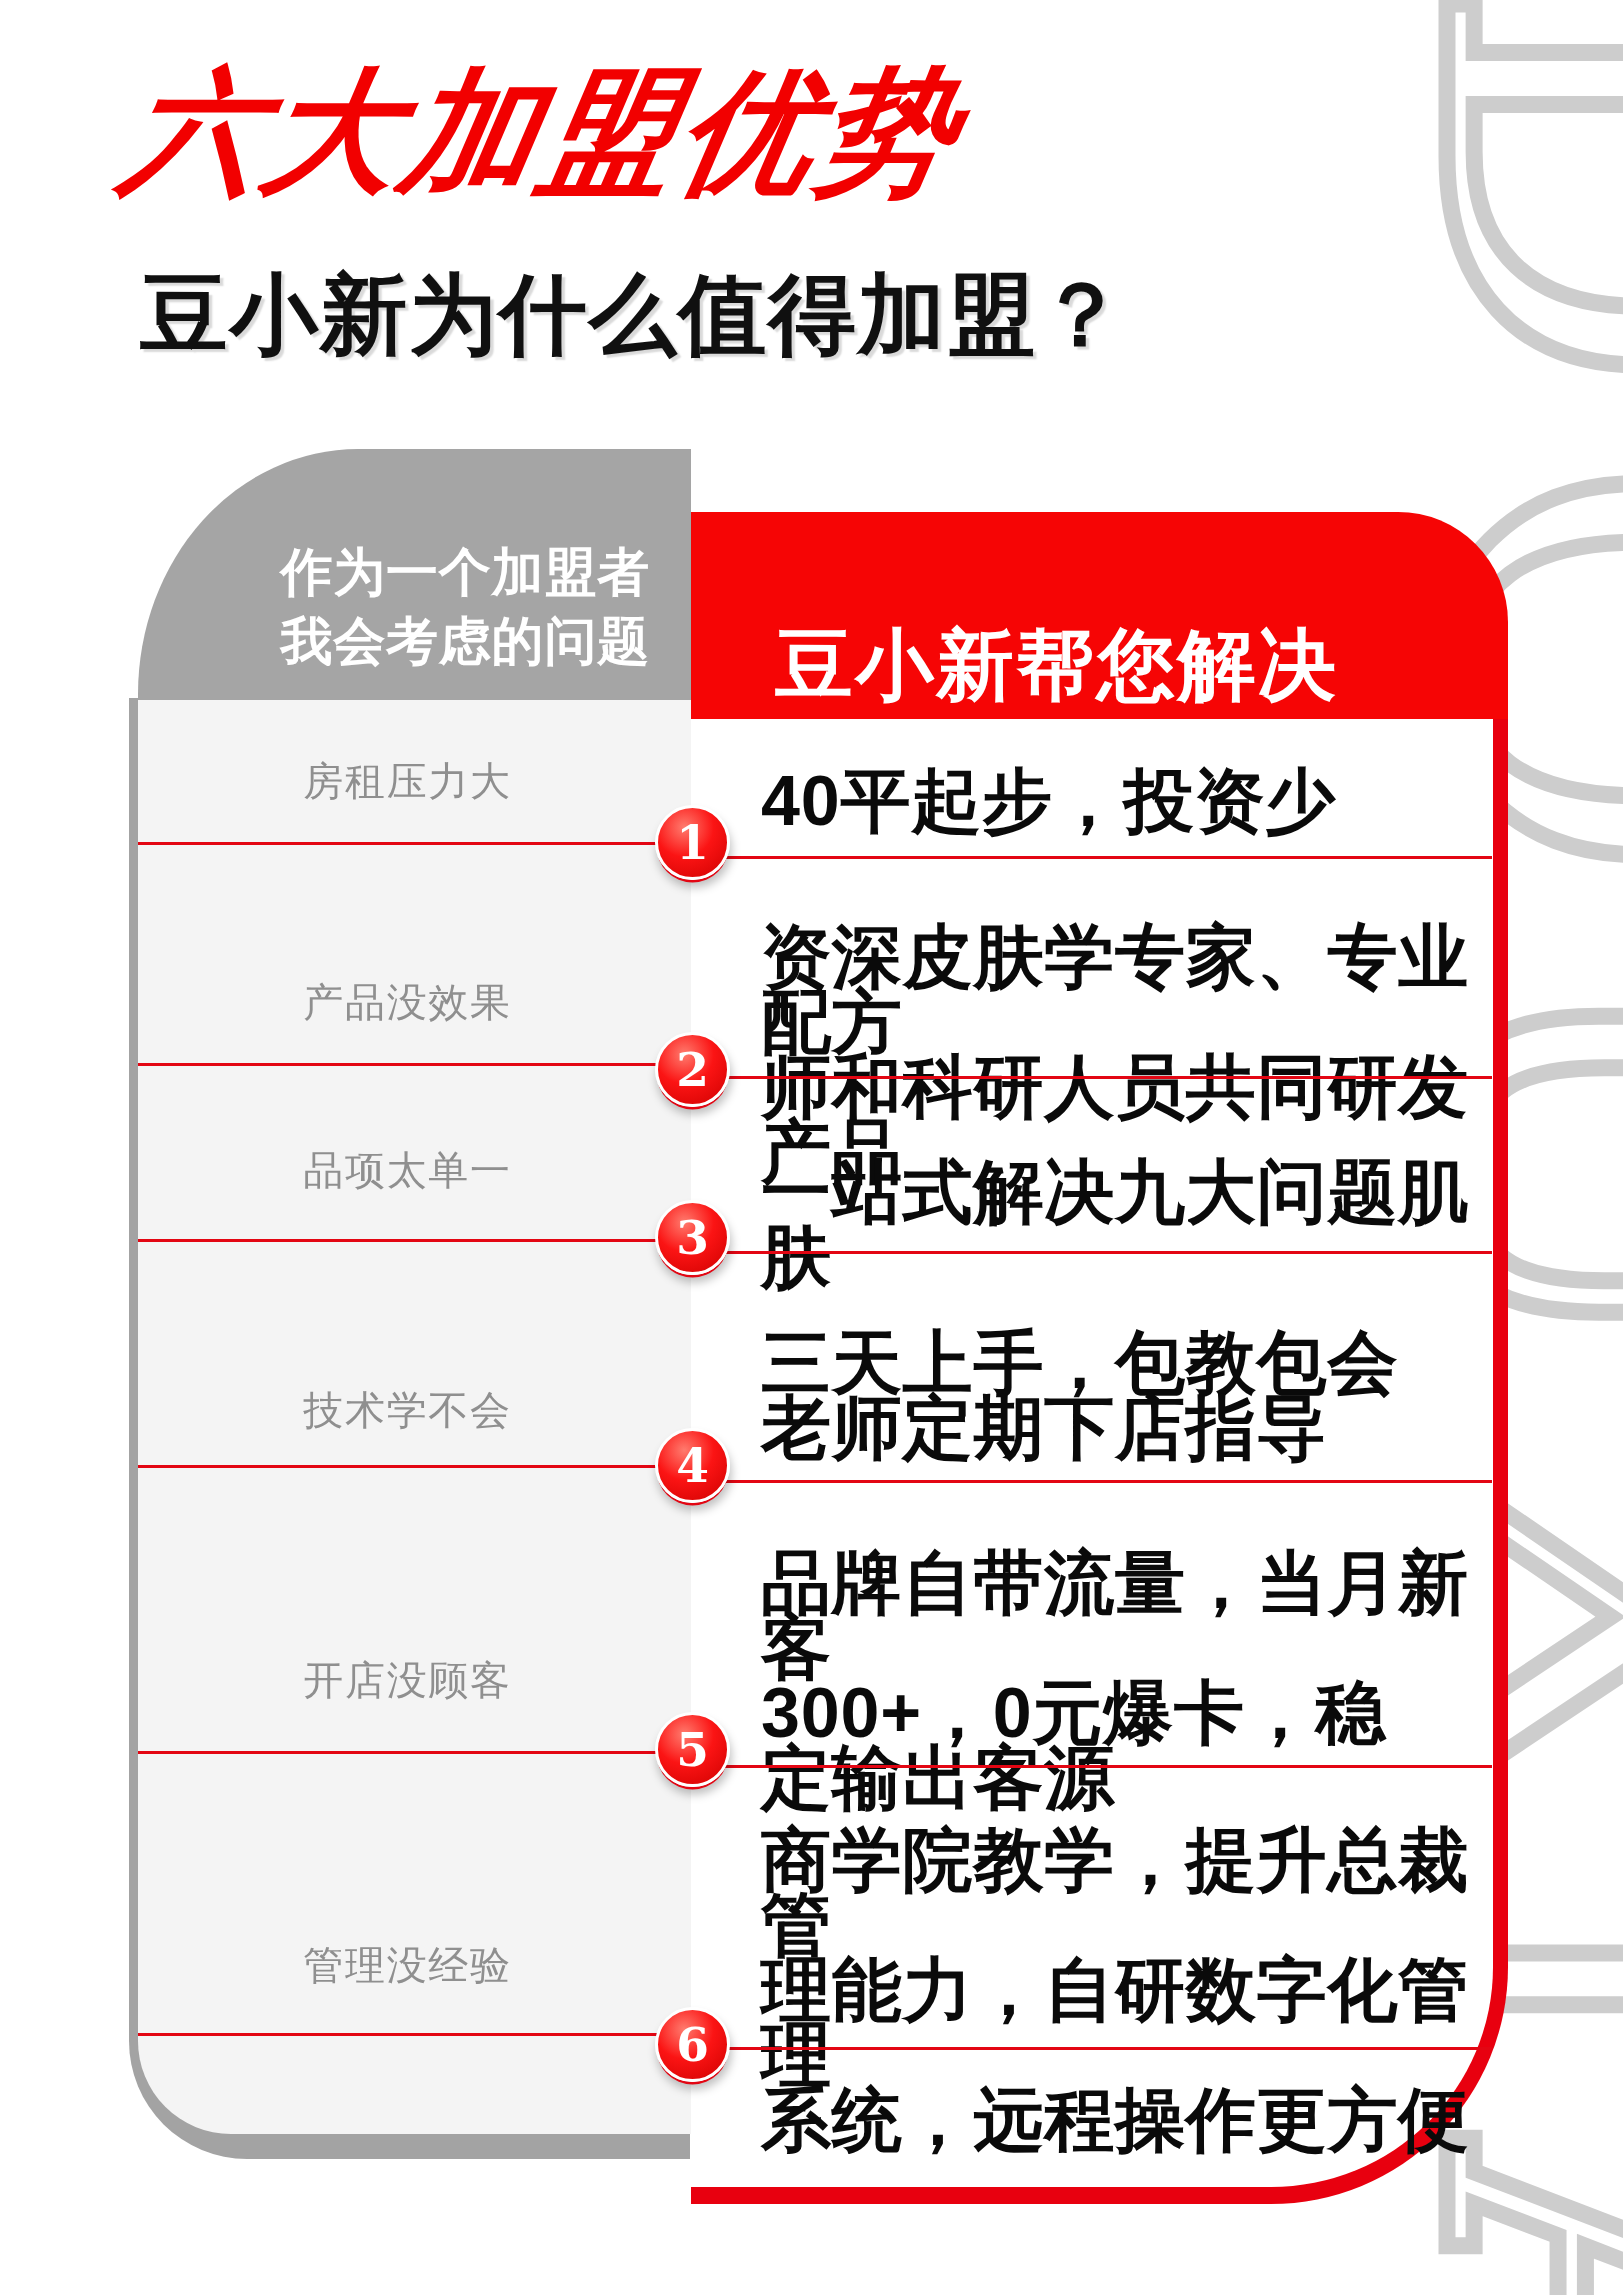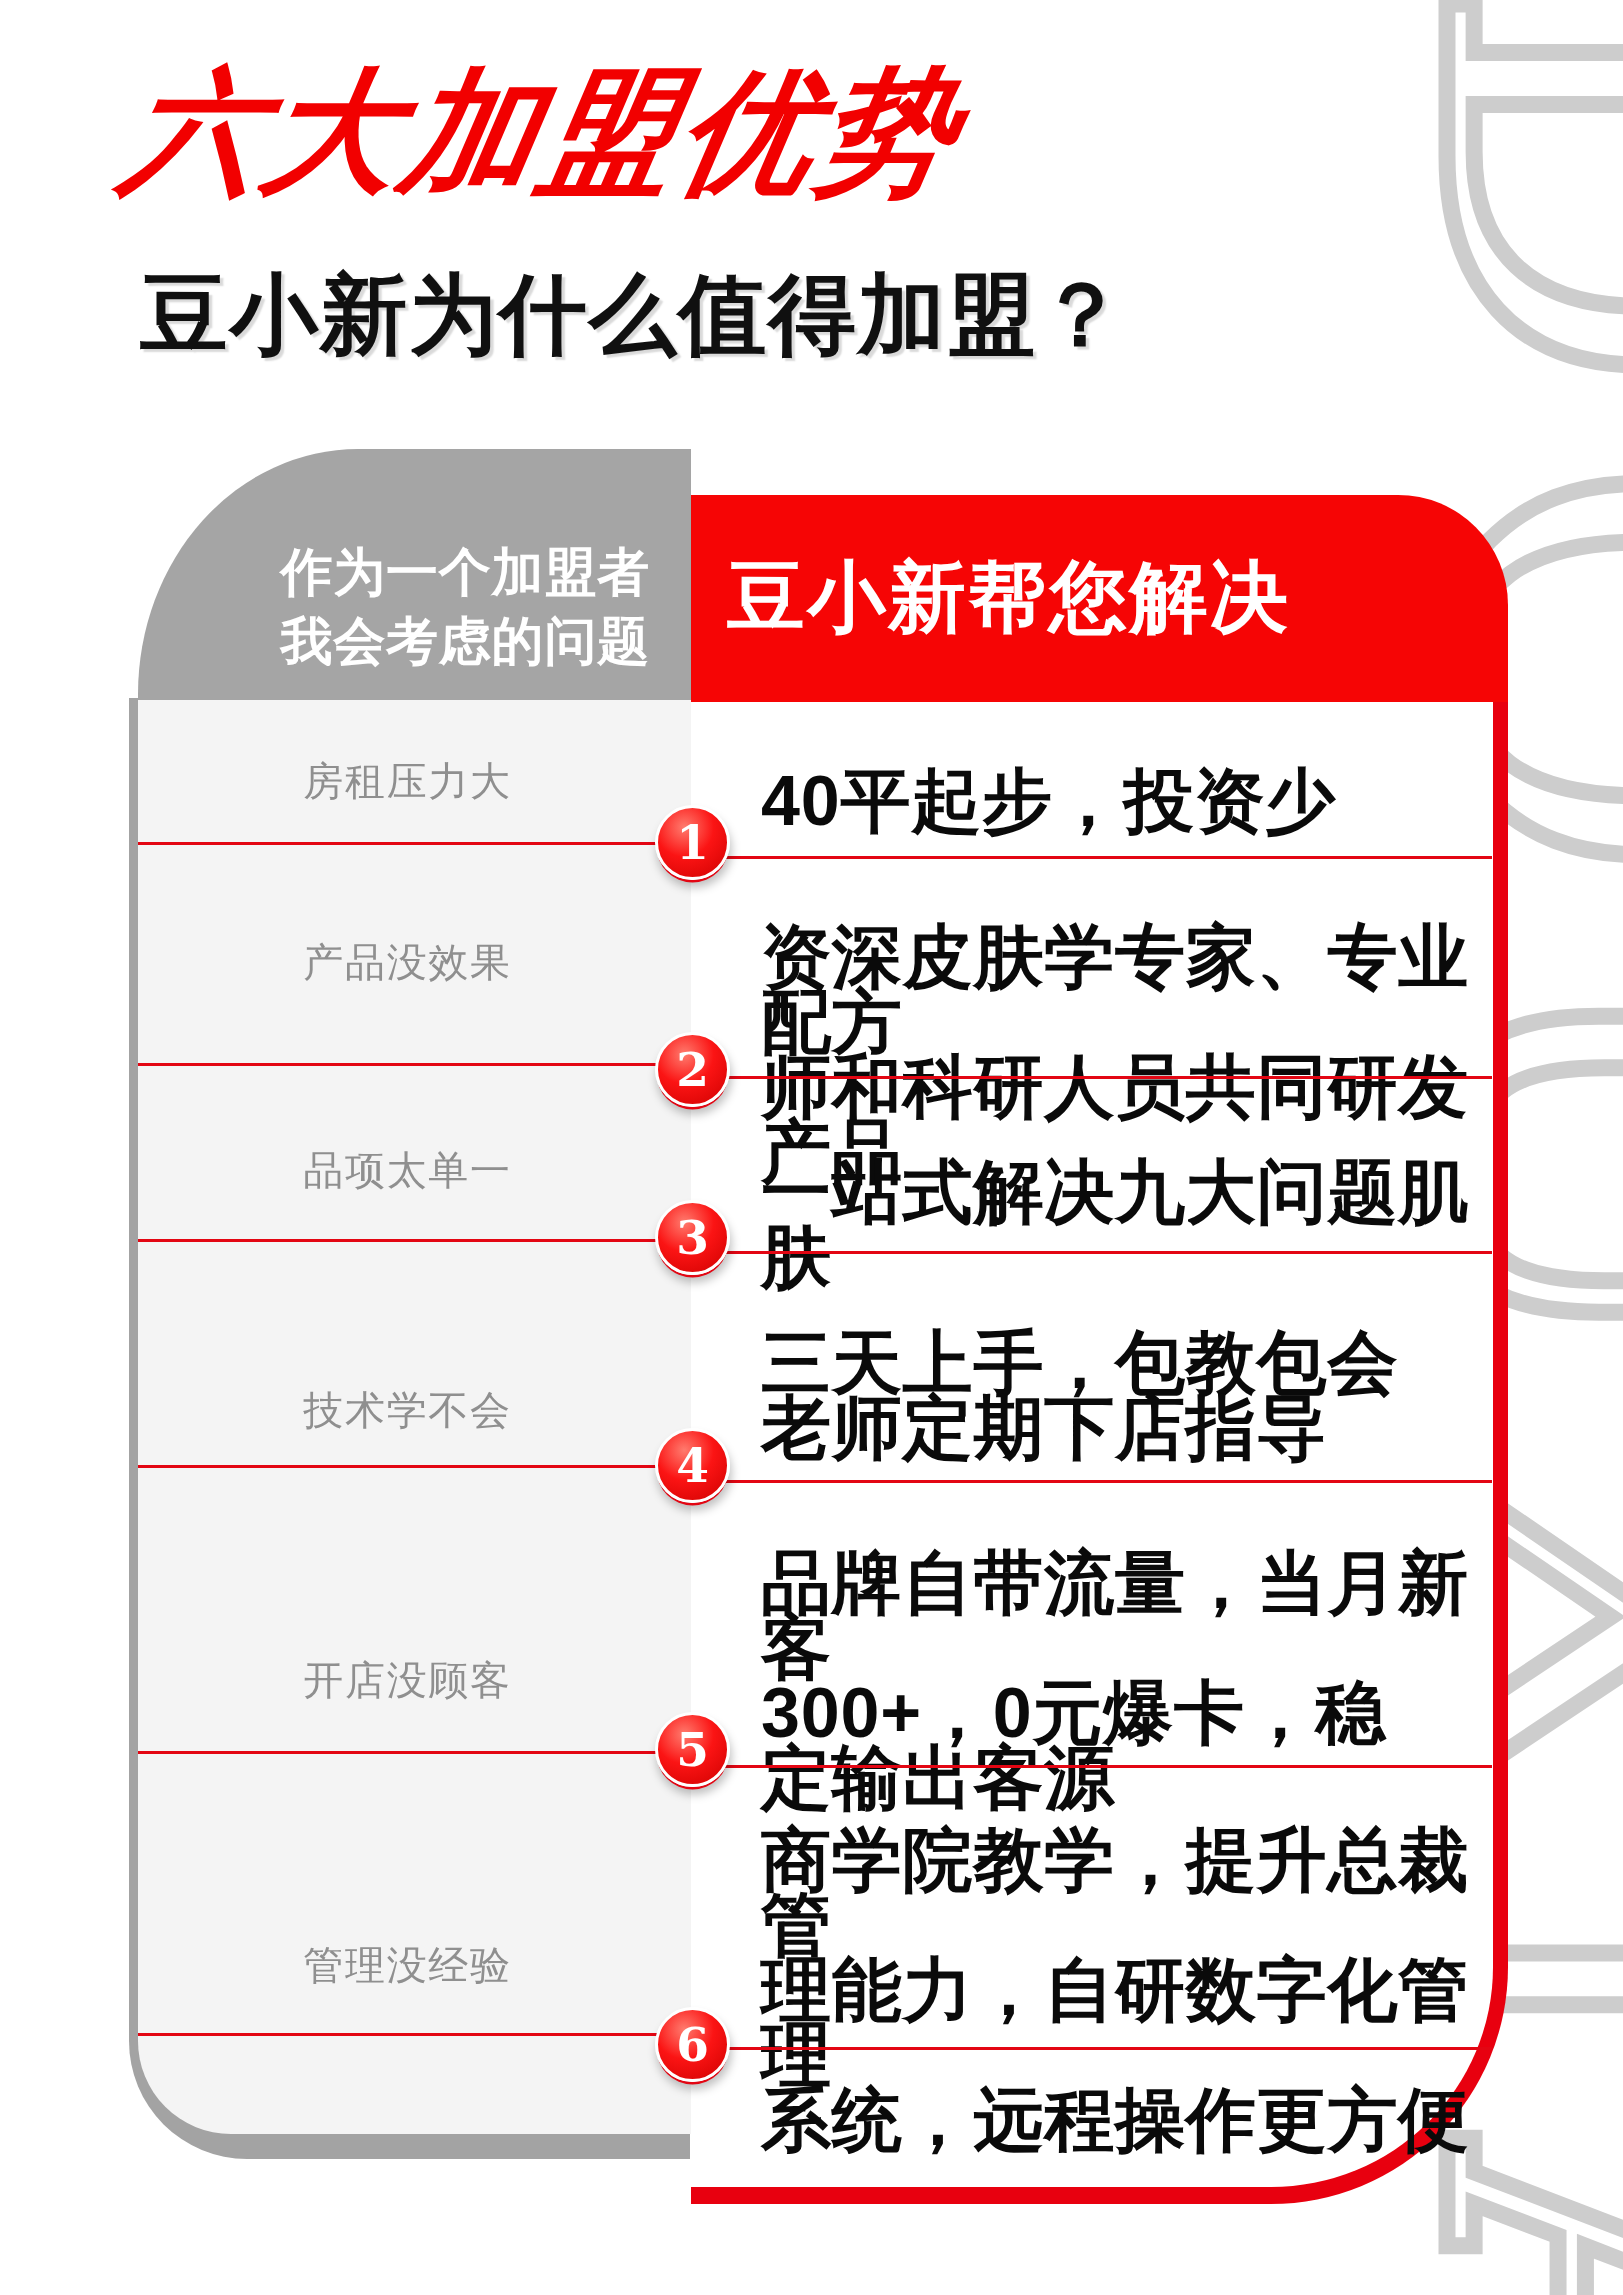--- a/index.html
+++ b/index.html
@@ -24,23 +24,23 @@
   .left-backing{position:absolute;left:129px;top:698px;width:561px;height:1461px;
      background:#a3a3a3;border-bottom-left-radius:118px;z-index:1;}
   .left-panel{position:absolute;left:138px;top:698px;width:553px;height:1436px;
      background:#f4f4f4;border-bottom-left-radius:93px;z-index:1;}
   .problems-header{position:absolute;left:138px;top:449px;width:553px;height:251px;
      background:#a5a5a5;border-top-left-radius:220px 245px;z-index:2;
      display:flex;flex-direction:column;justify-content:flex-end;
      box-sizing:border-box;padding:0 41px 24px 0;}
   .problems-header-text{color:#ffffff;font-weight:bold;font-size:52px;
      line-height:69px;text-align:right;white-space:pre-line;letter-spacing:0.8px;}
-  .solutions-header{position:absolute;left:691px;top:495px;width:817px;height:207px;
+  .solutions-header{position:absolute;left:691px;top:512px;width:817px;height:207px;
      background:#f60505;border-top-right-radius:110px;z-index:2;display:flex;
-     align-items:center;box-sizing:border-box;padding-left:36px;}
+     align-items:flex-end;box-sizing:border-box;padding-left:84px;}
   .solutions-header-text{color:#ffffff;font-weight:bold;font-size:78px;
      letter-spacing:2.5px;}
   .right-column{position:absolute;left:691px;top:702px;width:817px;height:1502px;
      background:#ffffff;box-sizing:border-box;border-right:15px solid #e8000f;
      border-bottom:17px solid #e8000f;border-bottom-right-radius:237px;z-index:1;}
 
   
   .problem-label{position:absolute;left:138px;width:539px;text-align:center;
      color:#8f8f8f;font-size:40px;line-height:59px;letter-spacing:1.7px;z-index:3;}
   .solution-text{position:absolute;left:761px;width:719px;color:#0a0a0a;
@@ -51,21 +51,21 @@
   .divider-right{position:absolute;left:723px;width:769px;height:2.5px;
      background:#e30613;z-index:4;}
   .number-badge{position:absolute;left:655px;width:69px;height:69px;
      border-radius:50%;border:3.4px solid #ffffff;box-sizing:content-box;
      background:radial-gradient(circle at 38% 28%,#ff7b6e 0%,#fb1414 45%,#cf0000 100%);
      box-shadow:0 4.2px 0 -1.7px #e30613,1.7px 7.6px 10px rgba(0,0,0,0.25);
      display:flex;align-items:center;justify-content:center;z-index:5;
      color:#ffffff;font-family:"DejaVu Serif",serif;font-weight:bold;font-size:47px;}
 
   
-  .p1{top:752px}.p2{top:933px}.p3{top:1141px}.p4{top:1381px}.p5{top:1651px}.p6{top:1936px}
+  .p1{top:752px}.p2{top:973px}.p3{top:1141px}.p4{top:1381px}.p5{top:1651px}.p6{top:1936px}
   .s1{top:769px}.s2{top:925px}.s3{top:1160px}.s4{top:1331px}.s5{top:1551px}.s6{top:1828px}
   .dl1{top:842px}.dl2{top:1063px}.dl3{top:1239px}.dl4{top:1465px}.dl5{top:1751px}.dl6{top:2033px}
   .dr1{top:856px}.dr2{top:1076px}.dr3{top:1251px}.dr4{top:1480px}.dr5{top:1765px}.dr6{top:2047px}
   .b1{top:805px}.b2{top:1032px}.b3{top:1200px}.b4{top:1428px}.b5{top:1712px}.b6{top:2007px}
 </style>
 </head>
 <body>
 
 <div class="watermark">DOUXIAOXIN</div>
 

